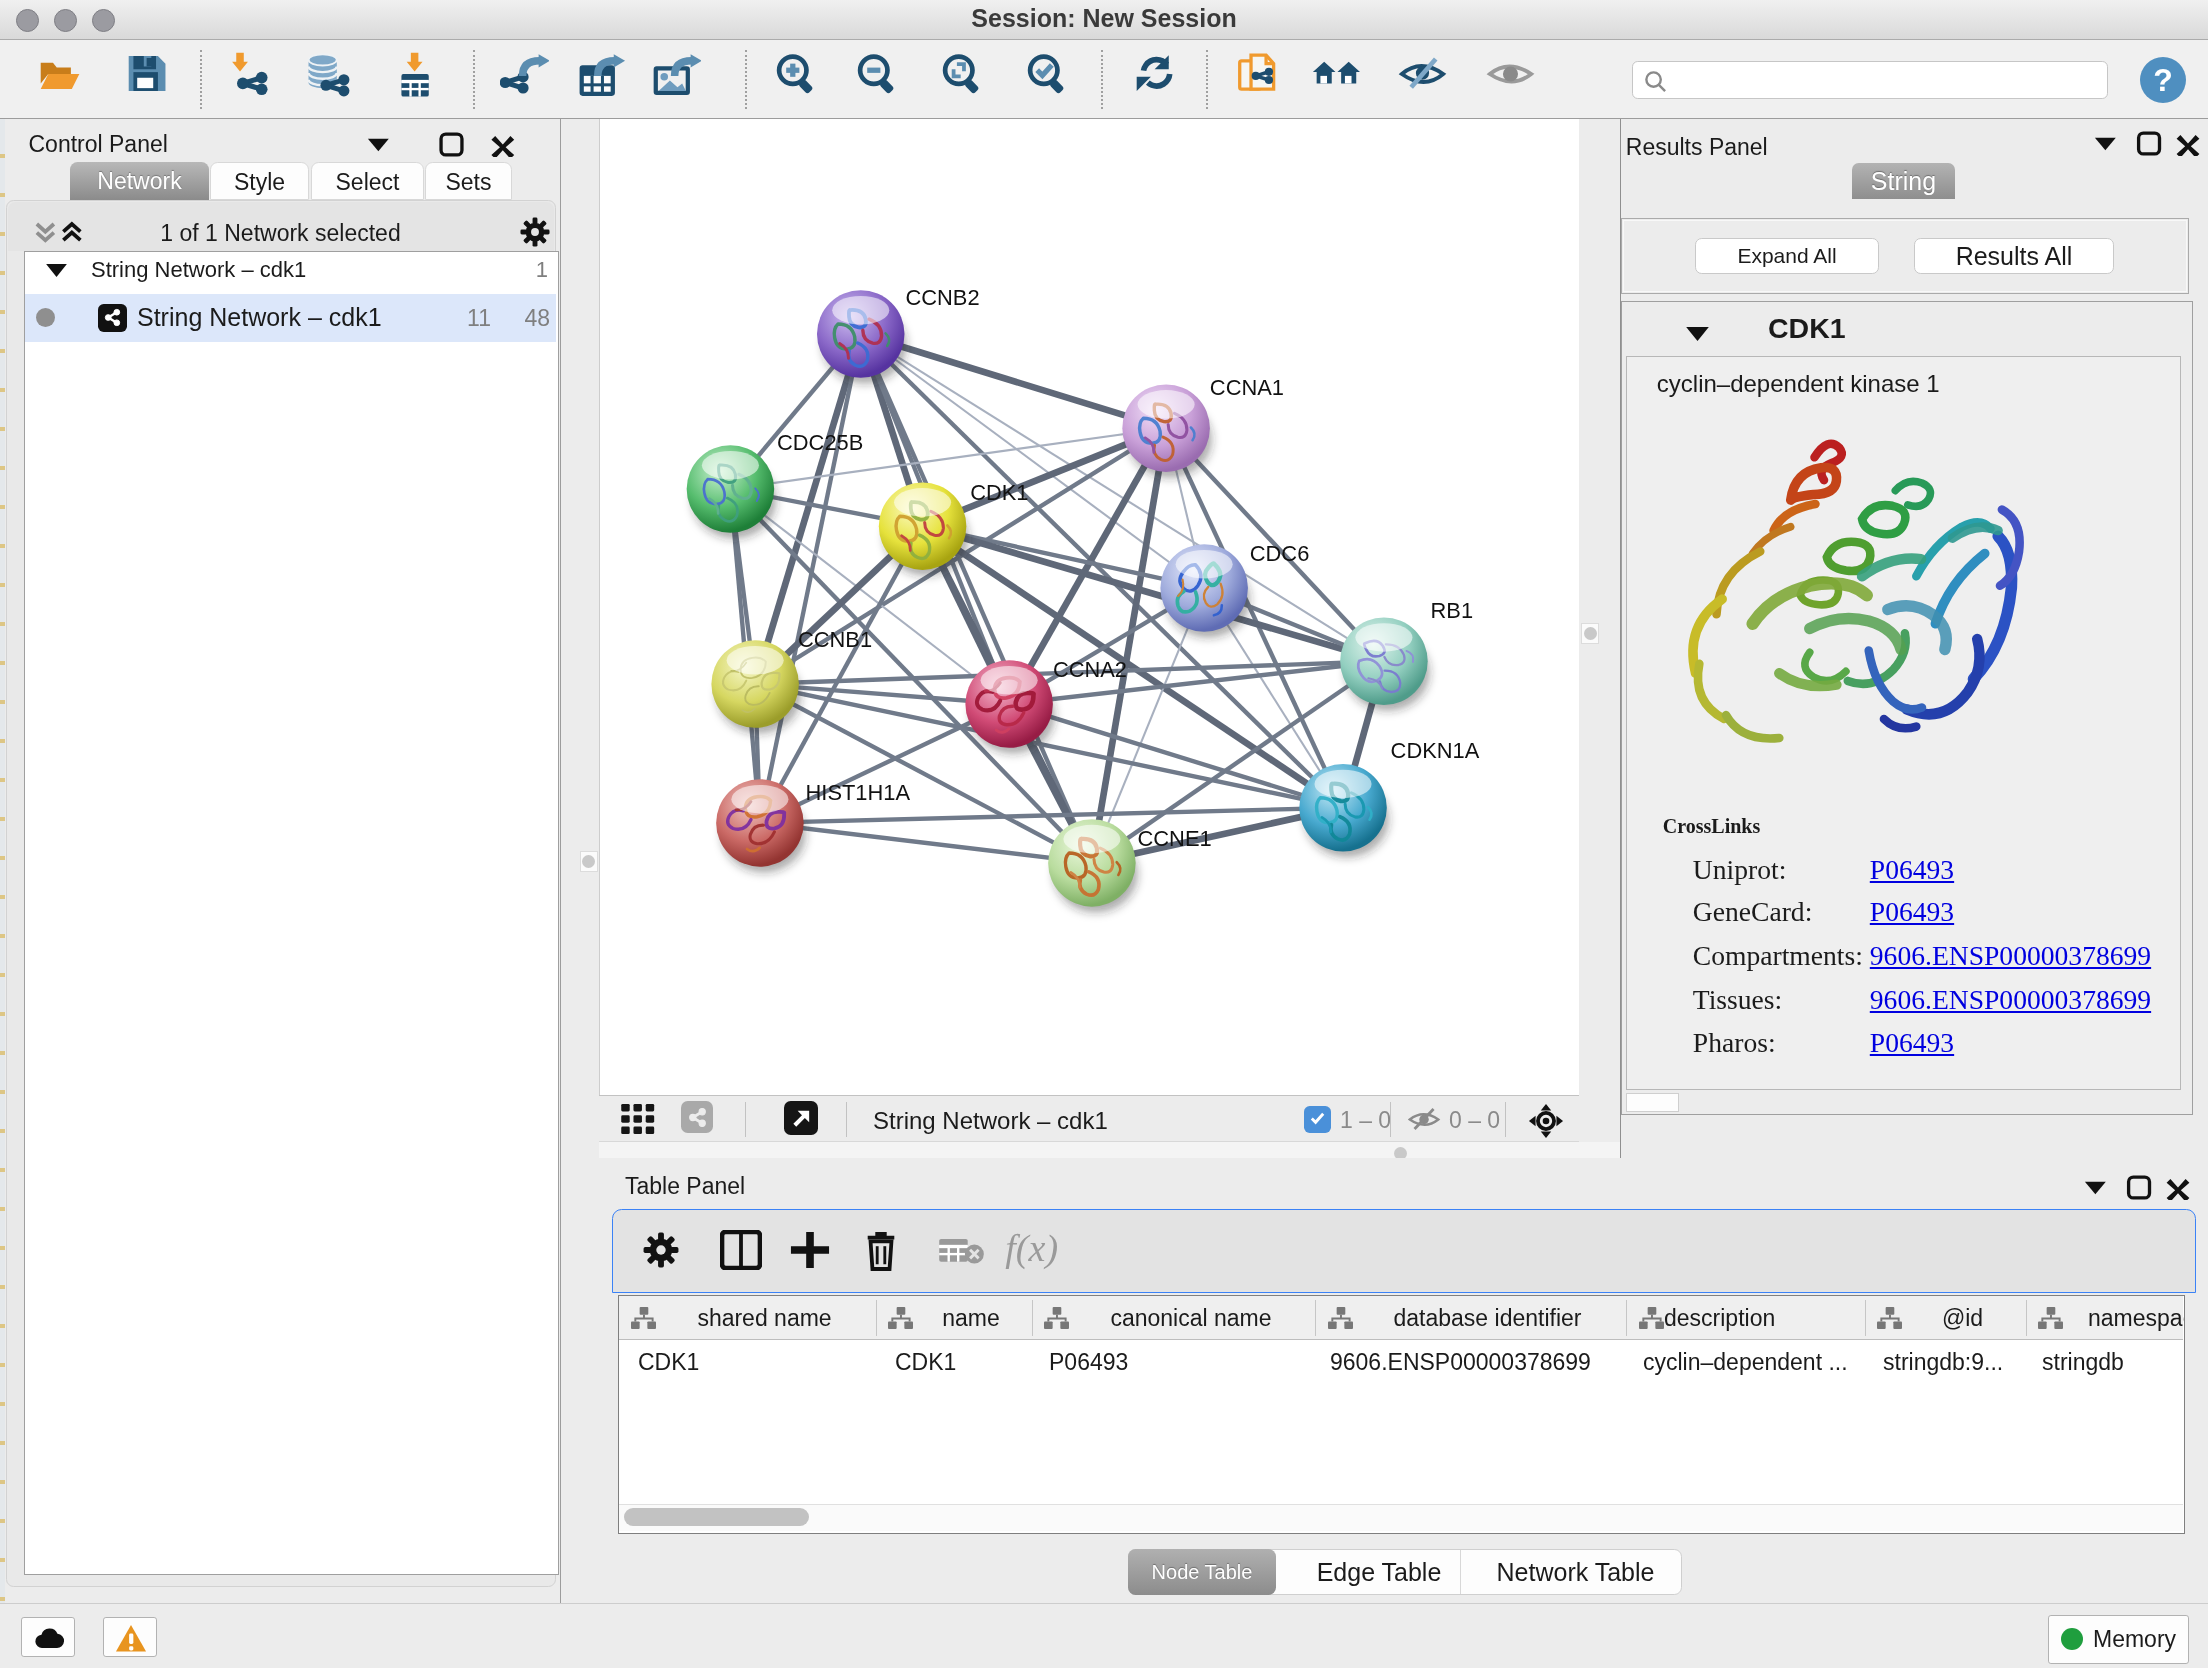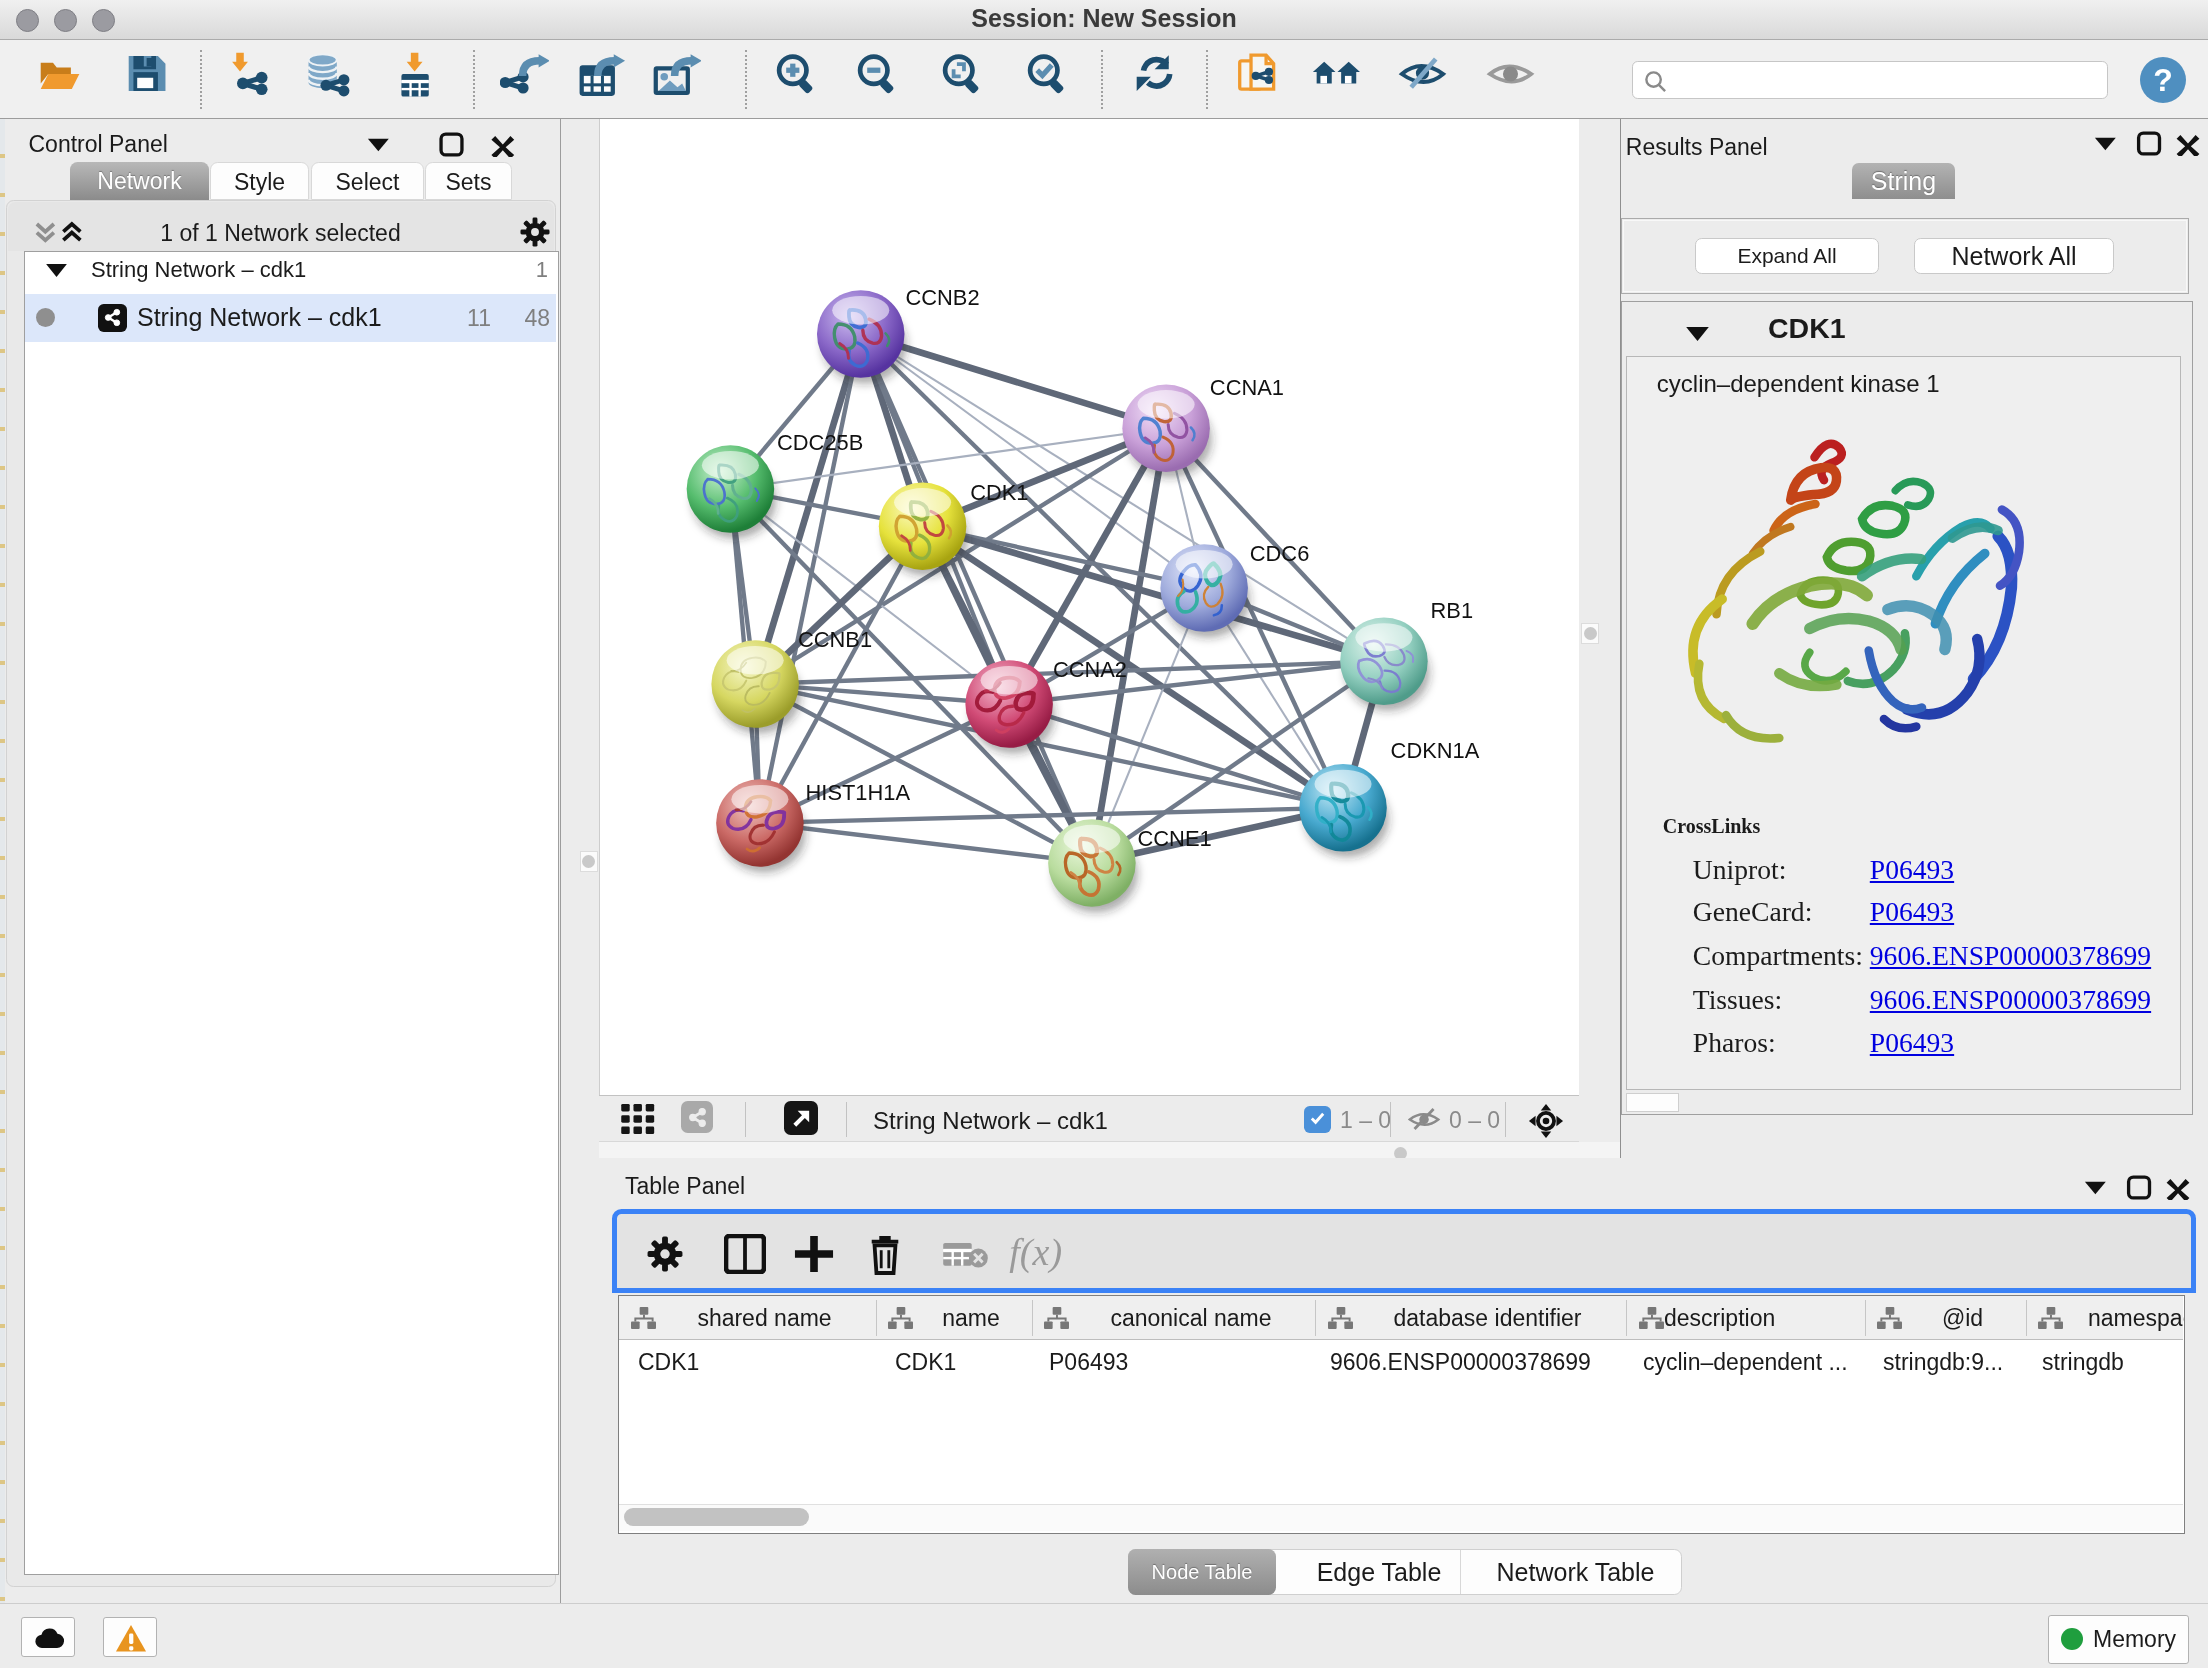--- a/index.html
+++ b/index.html
@@ -530,21 +530,21 @@
 <div class="abs" style="left:1620px;top:119px;width:589px;height:1040px;background:#ececec;border-left:1.9px solid #8f8f8f;">
     <div class="abs" style="left:4.8px;top:15px;font-size:23px;">Results Panel</div>
     <svg class="abs" style="left:472px;top:12.4px" width="114" height="25" viewBox="0 0 120 26">
       <path d="M2 7 l22 0 l-11 13 z" fill="#111"></path>
       <rect x="48" y="2" width="22" height="22" rx="5" fill="none" stroke="#111" stroke-width="3.5"></rect>
       <path d="M92 4 l8 9 l8 -9 l4 4 l-9 8 l9 8 l-4 4 l-8 -9 l-8 9 l-4 -4 l9 -8 l-9 -8 z" fill="#111"></path>
     </svg>
     <div class="abs" style="left:231px;top:44px;width:103px;height:36px;background:linear-gradient(#b3b3b3,#8e8e8e);border-radius:6.7px 6.7px 0 0;color:#fff;text-align:center;font-size:25px;line-height:36px;text-shadow:0 -1px 1px #6f6f6f;">String</div>
     <div class="abs" style="left:0px;top:99px;width:568px;height:76px;background:#ececec;border:1.9px solid #aaaaaa;outline:1.9px solid #f8f8f8;outline-offset:-3.8px;"></div>
     <div class="abs" style="left:74px;top:119px;width:184px;height:36px;background:#fff;border:1px solid #c9c9c9;border-radius:6.7px;text-align:center;font-size:21px;line-height:34px;">Expand All</div>
-    <div class="abs" style="left:293px;top:119px;width:200px;height:36px;background:#fff;border:1px solid #c9c9c9;border-radius:6.7px;text-align:center;font-size:25px;line-height:34px;">Network All</div>
+    <div class="abs" style="left:293px;top:119px;width:200px;height:36px;background:#fff;border:1px solid #c9c9c9;border-radius:6.7px;text-align:center;font-size:25px;line-height:34px;">Results All</div>
     <div class="abs" style="left:0px;top:182px;width:572px;height:814px;background:#ececec;border:1.9px solid #9f9f9f;">
       <svg class="abs" style="left:63px;top:23px" width="25" height="17" viewBox="0 0 26 18">
         <path d="M1 2 l24 0 l-12 15 z" fill="#111"></path>
       </svg>
       <div class="abs" style="left:146px;top:9.5px;font-size:28.5px;font-weight:bold;">CDK1</div>
       <div class="abs" style="left:3.8px;top:54px;width:555px;height:734px;background:#efefef;border:1px solid #b7b7b7;">
         <div class="abs" style="left:30px;top:13.3px;font-size:24px;">cyclin–dependent kinase 1</div>
         <svg class="abs" style="left:40px;top:67px" width="373" height="333" viewBox="0 0 392 350">
           <g fill="none" stroke-linecap="round">
             <path d="M155 35 q14 -22 26 -10 q8 10 -8 16 q-16 6 -8 18" stroke="#bb2020" stroke-width="9"></path>
@@ -591,21 +591,21 @@
       <div class="abs" style="left:3.8px;top:791px;width:53px;height:19px;background:#fdfdfd;border:1px solid #cfcfcf;"></div>
     </div>
   </div>
 <div class="abs" style="left:599px;top:1158px;width:1609px;height:444px;background:#ececec;">
     <div class="abs" style="left:26px;top:15px;font-size:23px;">Table Panel</div>
     <svg class="abs" style="left:1484px;top:17px" width="114" height="25" viewBox="0 0 120 26">
       <path d="M2 7 l22 0 l-11 13 z" fill="#111"></path>
       <rect x="48" y="2" width="22" height="22" rx="5" fill="none" stroke="#111" stroke-width="3.5"></rect>
       <path d="M92 4 l8 9 l8 -9 l4 4 l-9 8 l9 8 l-4 4 l-8 -9 l-8 9 l-4 -4 l9 -8 l-9 -8 z" fill="#111"></path>
     </svg>
-    <div class="abs" style="left:13.3px;top:51px;width:1584px;height:84px;background:#e3e3e3;border:5px solid #3b82f6;border-radius:9.5px 9.5px 0 0;">
+    <div class="abs" style="left:13.3px;top:51px;width:1584px;height:84px;background:#e3e3e3;border:1px solid #3b82f6;border-radius:9.5px 9.5px 0 0;">
       <svg class="abs" style="left:30px;top:22px" width="36" height="36" viewBox="0 0 32 32">
         <g fill="#111">
           <circle cx="16" cy="16" r="10"></circle>
           <rect x="13.4" y="0.5" width="5.2" height="7" rx="1.5" transform="rotate(0 16 16)" fill="#111"></rect>
           <rect x="13.4" y="0.5" width="5.2" height="7" rx="1.5" transform="rotate(45 16 16)" fill="#111"></rect>
           <rect x="13.4" y="0.5" width="5.2" height="7" rx="1.5" transform="rotate(90 16 16)" fill="#111"></rect>
           <rect x="13.4" y="0.5" width="5.2" height="7" rx="1.5" transform="rotate(135 16 16)" fill="#111"></rect>
           <rect x="13.4" y="0.5" width="5.2" height="7" rx="1.5" transform="rotate(180 16 16)" fill="#111"></rect>
           <rect x="13.4" y="0.5" width="5.2" height="7" rx="1.5" transform="rotate(225 16 16)" fill="#111"></rect>
           <rect x="13.4" y="0.5" width="5.2" height="7" rx="1.5" transform="rotate(270 16 16)" fill="#111"></rect>

